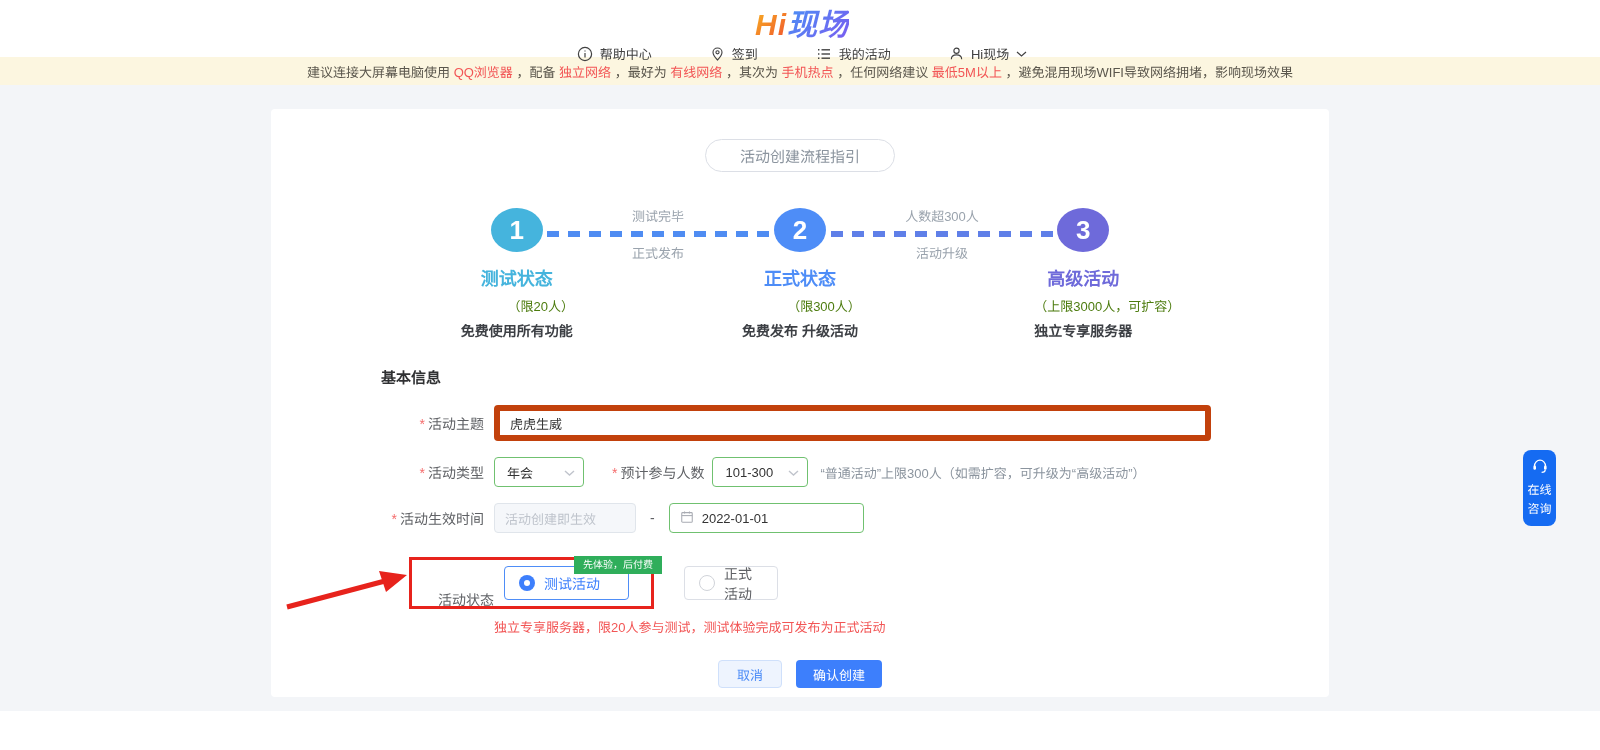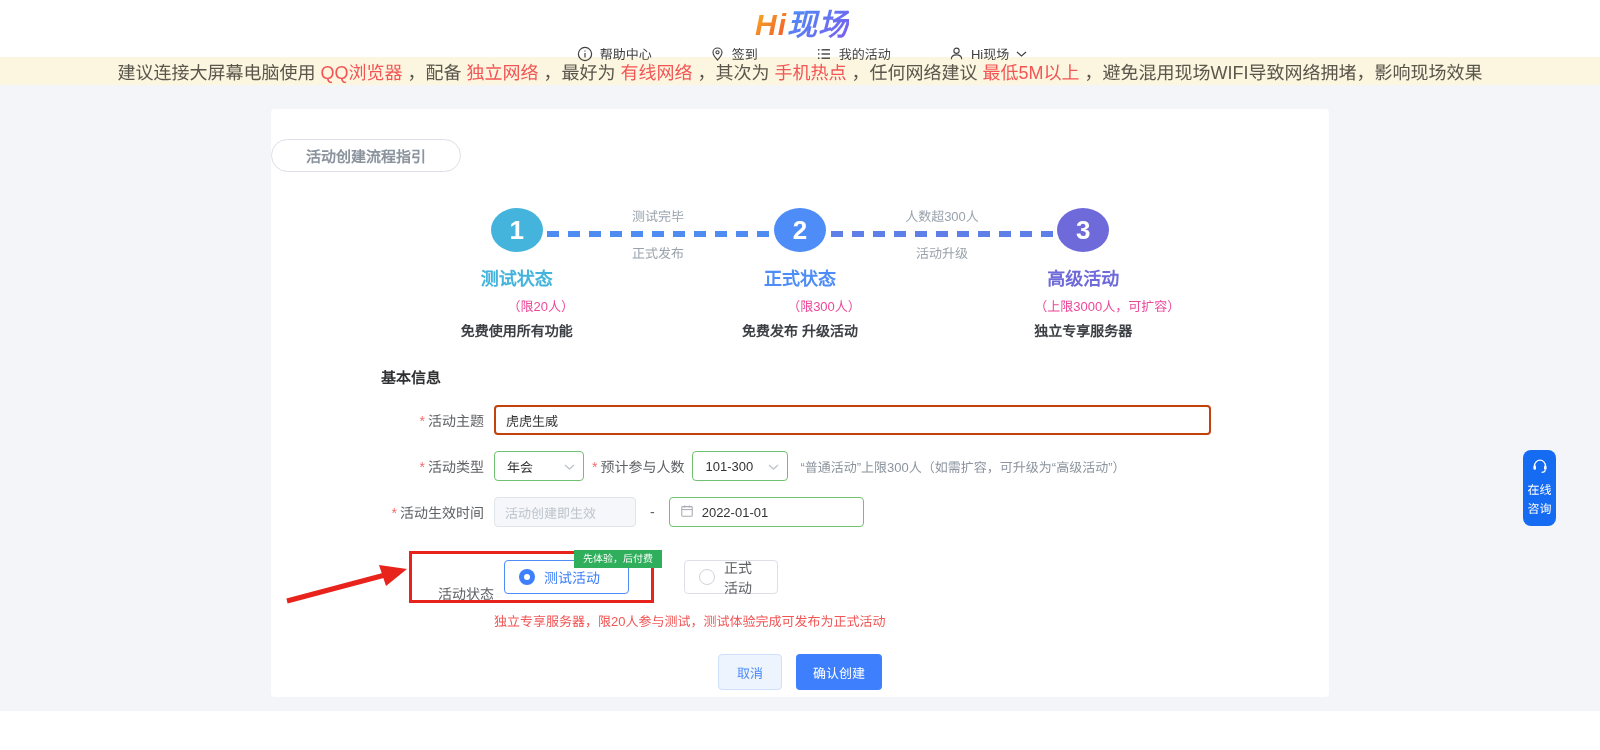--- a/index.html
+++ b/index.html
@@ -14,64 +14,64 @@
   .logo { font-size:30px; font-weight:bold; font-style:italic; letter-spacing:1px; cursor:pointer; }
   .logo .logo-hi { background:linear-gradient(135deg,#f7b322,#f0512e);
                    -webkit-background-clip:text; background-clip:text; color:transparent; }
   .logo .logo-rest { background:linear-gradient(135deg,#4a90f5,#7a5cf0);
                      -webkit-background-clip:text; background-clip:text; color:transparent; }
   .nav { display:flex; align-items:center; gap:58px; }
   .nav-item { display:flex; align-items:center; gap:7px; font-size:13px; color:#424242; cursor:pointer; }
   .nav-item svg { display:block; }
   
   .notice { height:28px; background:#fcf6e0; display:flex; align-items:center;
-            justify-content:center; font-size:18px; color:#5a564c; }
+            justify-content:center; font-size:13px; color:#5a564c; }
   .notice .hl { color:#f25555; }
   
   .main-bg { background:#f3f5f8; padding:24px 0 14px; }
   .card { width:1058px; margin:0 auto; background:#fff; border-radius:4px;
           height:588px; position:relative; }
-  .pill-wrap { display:flex; padding-top:30px;font-weight:bold; }
+  .pill-wrap { display:flex; justify-content:center; padding-top:30px; }
   .pill { border:1px solid #dcdfe6; border-radius:17px; height:33px; padding:0 34px;
           display:flex; align-items:center; font-size:15px; color:#8b949e; background:#fff; }
   
   .steps-wrap { position:relative; width:850px; margin:36px auto 0; height:132px; display:flex; }
   .step { flex:1; display:flex; flex-direction:column; align-items:center; }
   .circle { width:52px; height:52px; border-radius:50%; color:#fff; font-size:26px;
             font-weight:bold; display:flex; align-items:center; justify-content:center; }
   .step1 .circle { background:#45b4dd; } .step1 .step-name { color:#45b4dd; }
   .step2 .circle { background:#4e8df7; } .step2 .step-name { color:#4e8df7; }
   .step3 .circle { background:#6e6ada; } .step3 .step-name { color:#6e6ada; }
   .step-name { font-size:18px; font-weight:bold; margin-top:12px; }
-  .step-limit { font-size:13px; color:#ec4899; margin-top:6px;margin-left:48px; }
+  .step-limit { font-size:13px; color:#4d7c0f; margin-top:6px;margin-left:48px; }
   .step-desc { font-size:14px; font-weight:bold; color:#3c3f44; margin-top:5px; }
   .connector { position:absolute; top:0; height:52px; }
   .connector.c1 { left:172px; width:222px; }
   .connector.c2 { left:456px; width:222px; }
   .conn-line { position:absolute; top:23px; left:0; right:0; height:6px; }
   .c1 .conn-line { background:repeating-linear-gradient(90deg,#4f8cf2 0 12px,transparent 12px 21px); }
   .c2 .conn-line { background:repeating-linear-gradient(90deg,#5f7fe8 0 12px,transparent 12px 21px); }
   .conn-top, .conn-bottom { position:absolute; left:0; right:0; text-align:center;
                             font-size:13px; color:#9aa3ad; }
   .conn-top { top:-2px; } .conn-bottom { bottom:-2px; }
   
   .section-title { font-size:15px; font-weight:bold; color:#303133; margin:26px 0 18px 110px; }
   .form-row { display:flex; align-items:center; margin-bottom:16px; }
   .form-label { width:223px; text-align:right; padding-right:10px; font-size:14px; color:#606266; flex:none; }
   .req { color:#f56c6c; margin-right:3px; font-size:14px; }
-  .text-input { height:30px; border:2px solid #c2410c; border-radius:4px; padding:12px 10px;
+  .text-input { height:30px; border:6px solid #c2410c; border-radius:4px; padding:12px 10px;
                 font-size:13px; color:#333; outline:none; background:#fff;
                 font-family:"Liberation Sans","DejaVu Sans",sans-serif; }
   .input-theme { width:717px; }
   .sel { height:30px; border:1px solid #70c170; border-radius:4px; background:#fff;
          display:flex; align-items:center; justify-content:space-between;
          padding:0 8px 0 12px; font-size:13px; color:#333; cursor:pointer; }
   .sel-type { width:90px; } .sel-count { width:96px; }
   .sel-province { width:167px; } .sel-city { width:167px; margin-left:13px; }
-  .inline-label { font-size:14px; color:#606266; margin-left:8px; margin-right:8px; }
+  .inline-label { font-size:14px; color:#606266; margin-left:28px; margin-right:8px; }
   .field-note { font-size:13px; color:#8b949e; margin-left:12px; }
   .input-disabled { width:142px; height:30px; background:#f5f7fa; border:1px solid #e0e5eb;
                     border-radius:4px; display:flex; align-items:center; padding:0 10px;
                     font-size:13px; color:#bfc4cc; }
   .time-sep { margin:0 14px; color:#606266; font-size:14px; }
   .date-input { width:195px; height:30px; border:1px solid #70c170; border-radius:4px;
                 display:flex; align-items:center; gap:8px; padding:0 10px; font-size:13px;
                 color:#333; background:#fff; cursor:pointer; }
   
   .row-status { position:relative; margin-top:24px; margin-bottom:0; }
@@ -86,21 +86,21 @@
   .radio-on { background:#3d7ffc; position:relative; }
   .radio-on::after { content:""; position:absolute; left:5px; top:5px; width:6px; height:6px;
                      border-radius:50%; background:#fff; }
   .radio-off { background:#fff; border:1px solid #d0d3d9; }
   .badge { position:absolute; top:-11px; right:-34px; background:#2fae5b; color:#fff;
            font-size:10px; line-height:18px; padding:0 9px; border-radius:0; white-space:nowrap; }
   .arrow-svg { position:absolute; left:8px; top:2px; pointer-events:none; }
   .status-hint { font-size:13px; color:#f25555; margin:8px 0 0 223px; }
   
   .actions { display:flex; justify-content:center; gap:14px; margin-top:24px; }
-  .btn { height:36px; border-radius:4px; font-size:13px; cursor:pointer; border:none;
+  .btn { height:28px; border-radius:4px; font-size:13px; cursor:pointer; border:none;
          font-family:"Liberation Sans","DejaVu Sans",sans-serif;text-align:center; }
   .btn-cancel { width:64px; background:#eef4fe; border:1px solid #cfe0fb; color:#4e8df7; }
   .btn-confirm { width:86px; background:#3d7ffc; color:#fff; }
   
   .consult { position:fixed; right:44px; top:450px; width:33px; background:#156bf2;
              border-radius:8px; padding:8px 4px 9px; display:flex; flex-direction:column;
              align-items:center; gap:4px; cursor:pointer; }
   .consult-text { color:#fff; font-size:12px; line-height:15px; text-align:center; }
 </style>
 </head>

